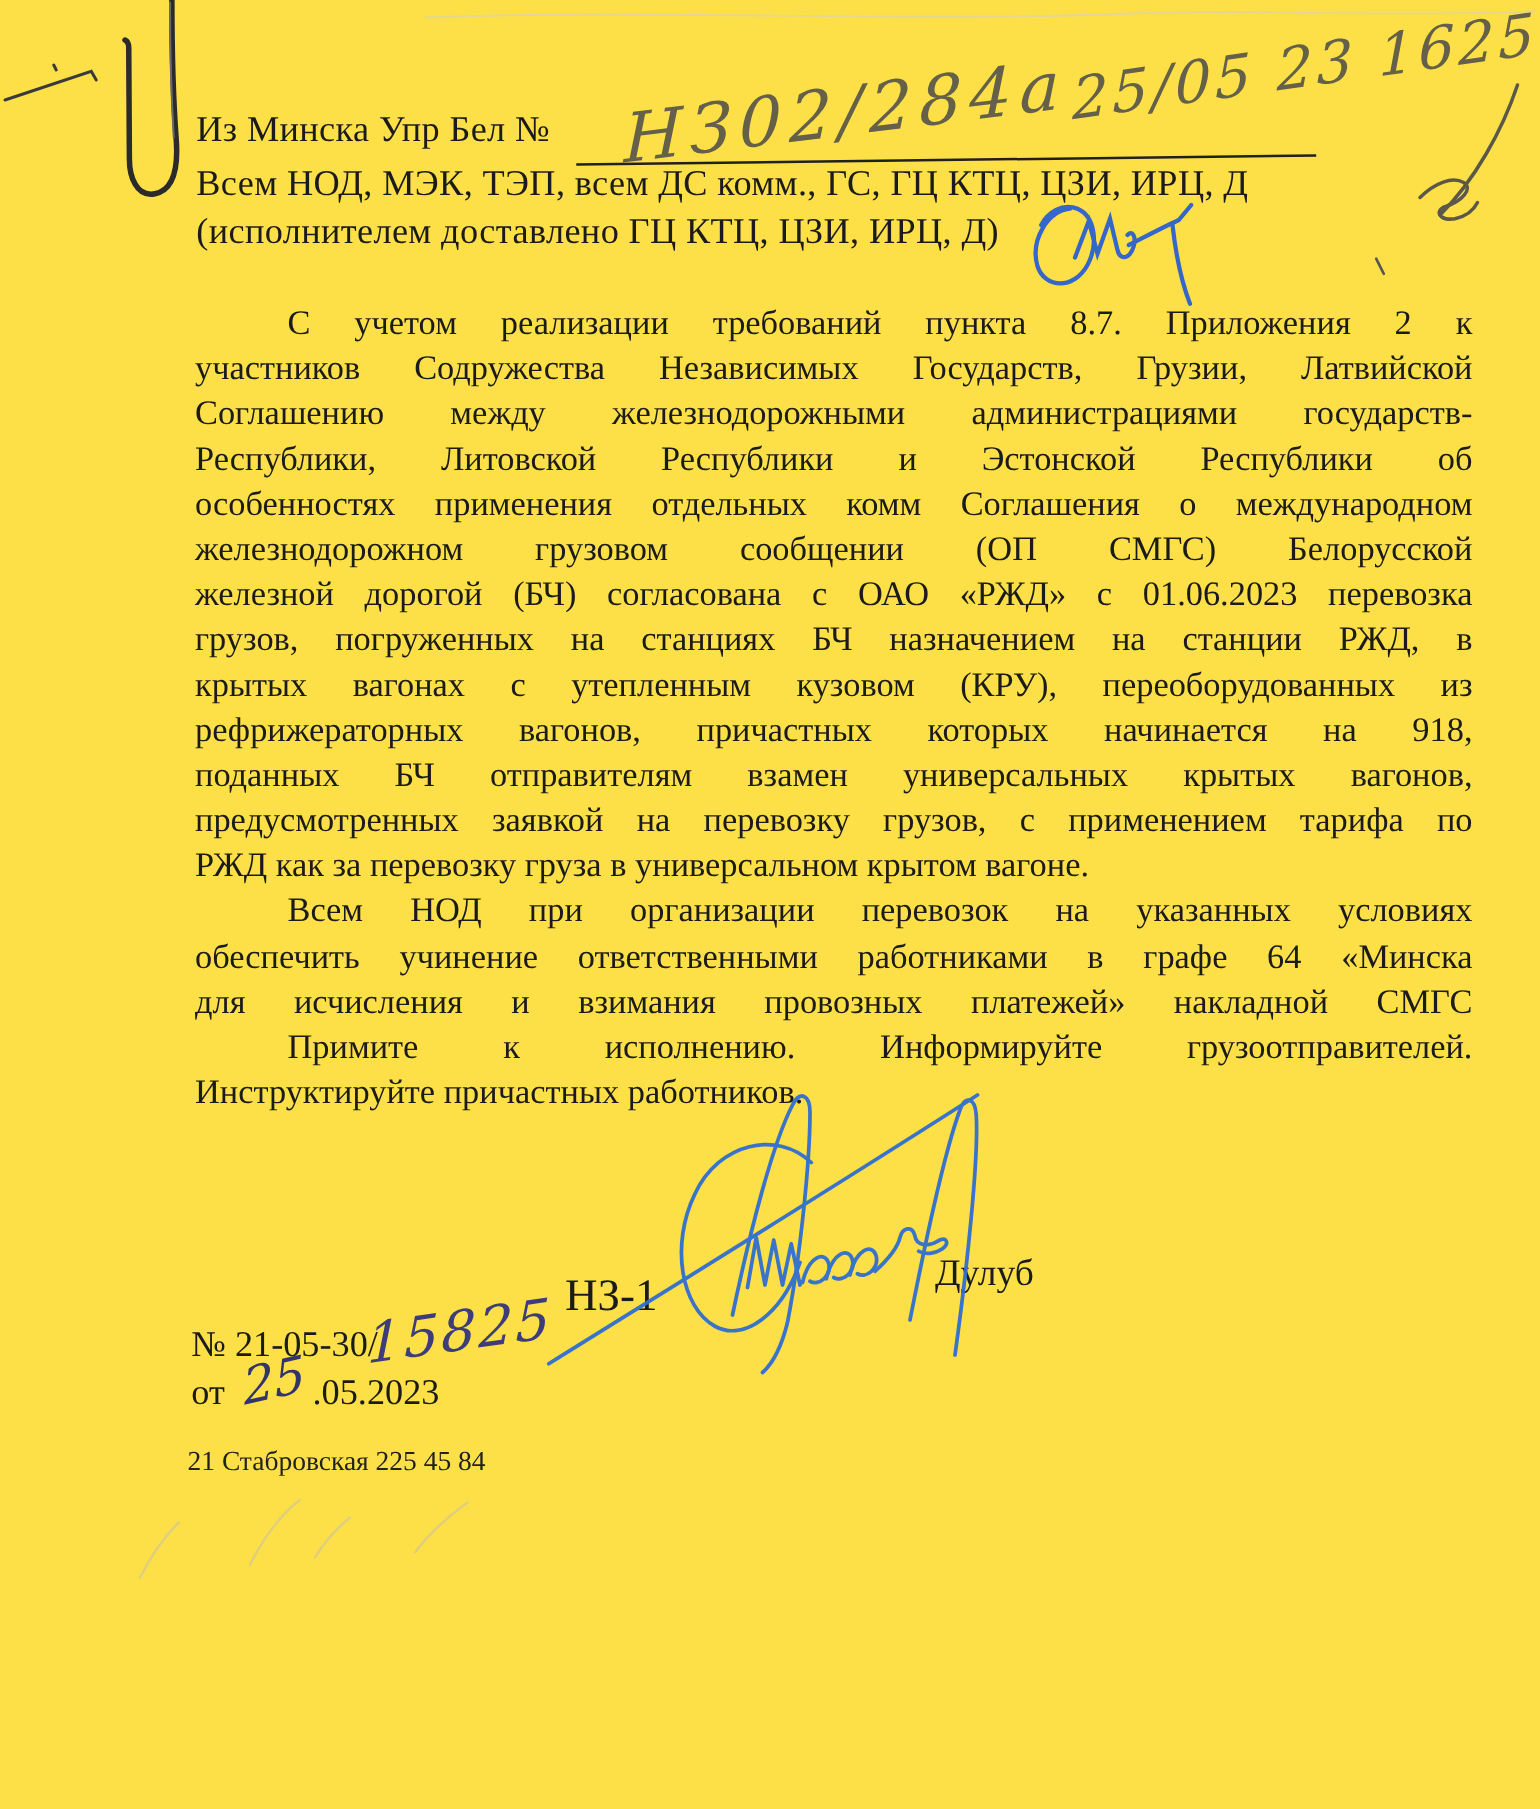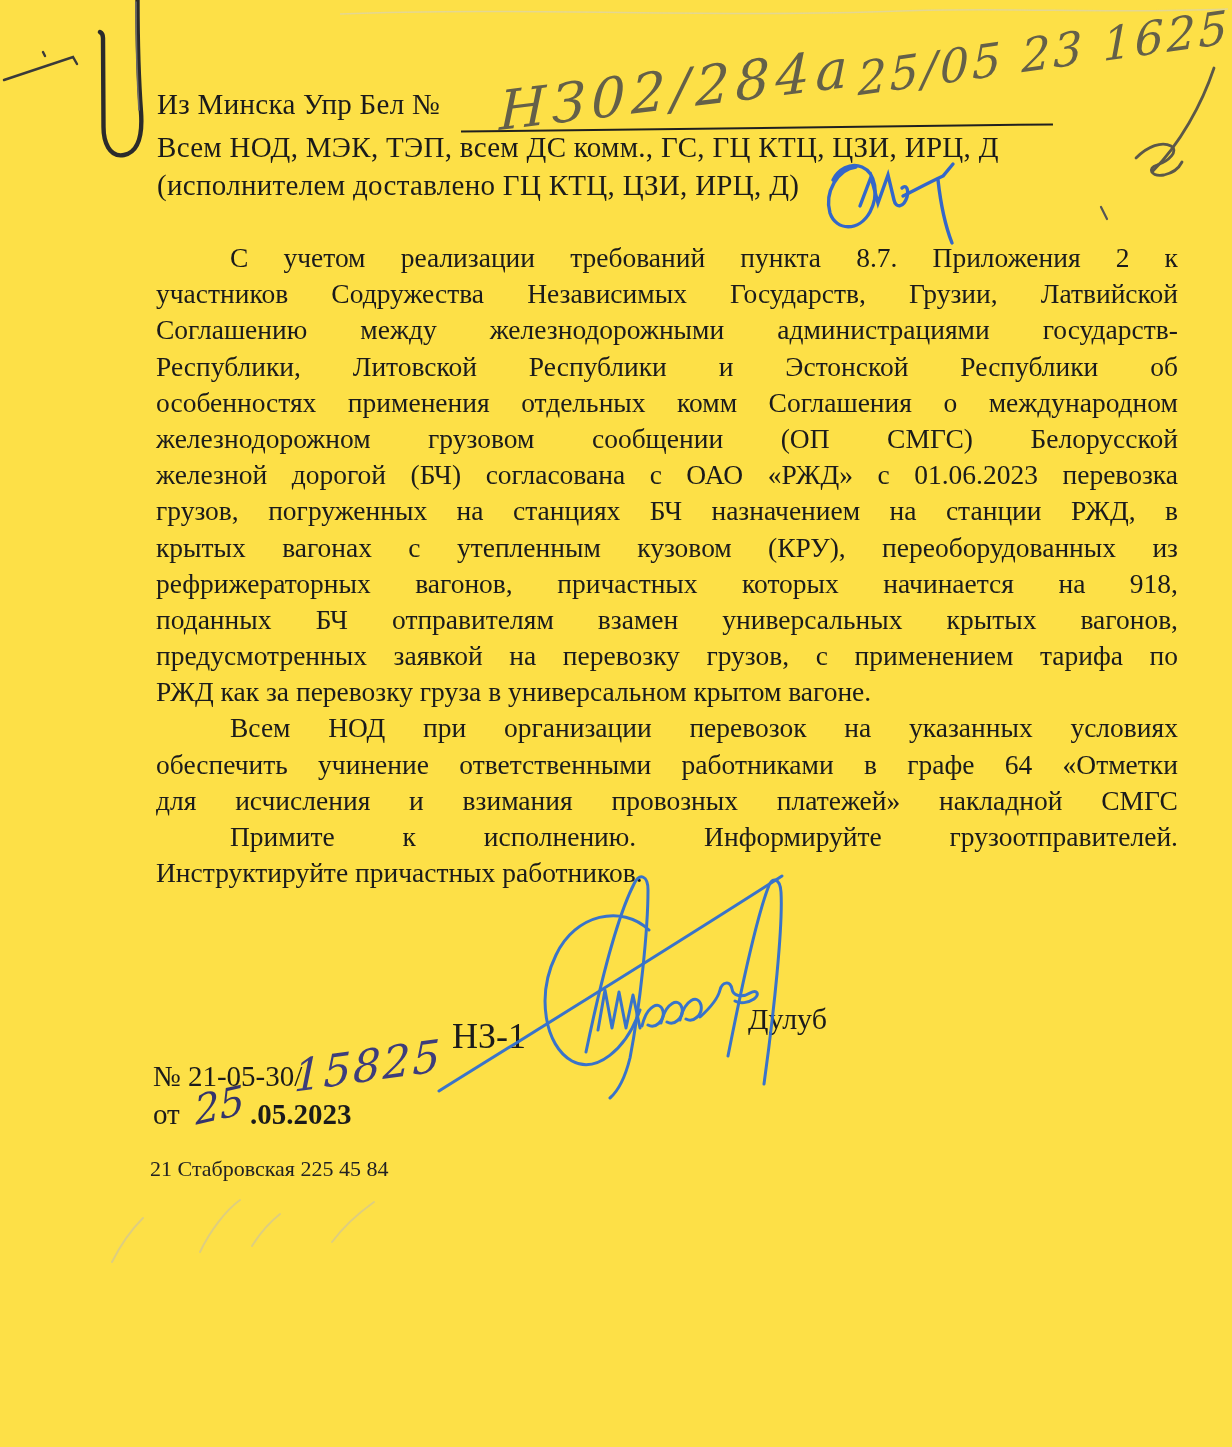--- a/index.html
+++ b/index.html
@@ -42,21 +42,21 @@
   .line{height:36.2px;line-height:36.2px;white-space:nowrap;}
   .line.just{display:flex;justify-content:space-between;white-space:normal;}
   .line.just span{white-space:nowrap;}
   .line.indent{padding-left:74px;}
   
   .sig-pos{position:absolute;left:452px;top:995px;font-size:36px;margin-top:20px;}
   .sig-name{position:absolute;left:748px;top:1002px;font-size:30px;}
   
   .reg{position:absolute;left:153px;top:1060px;font-size:29px;}
   .date-prefix{position:absolute;left:153px;top:1098px;font-size:29px;}
-  .date-rest{position:absolute;left:250px;top:1098px;font-size:29px;font-weight:bold;}
+  .date-rest{position:absolute;left:250px;top:1098px;font-size:29px;}
   .executor{position:absolute;left:150px;top:1156px;font-size:22px;color:#222;}
   
   svg.overlay{position:absolute;left:0;top:0;z-index:6;pointer-events:none;}
 </style>
 </head>
 <body>
 
 <div class="page">
 
   <div class="hline l1">
@@ -196,21 +196,21 @@
         <span>условиях</span>
       </div>
       <div class="line just">
         <span>обеспечить</span>
         <span>учинение</span>
         <span>ответственными</span>
         <span>работниками</span>
         <span>в</span>
         <span>графе</span>
         <span>64</span>
-        <span>«Отметки</span>
+        <span>«Минска</span>
       </div>
       <div class="line just">
         <span>для</span>
         <span>исчисления</span>
         <span>и</span>
         <span>взимания</span>
         <span>провозных</span>
         <span>платежей»</span>
         <span>накладной</span>
         <span>СМГС</span>

